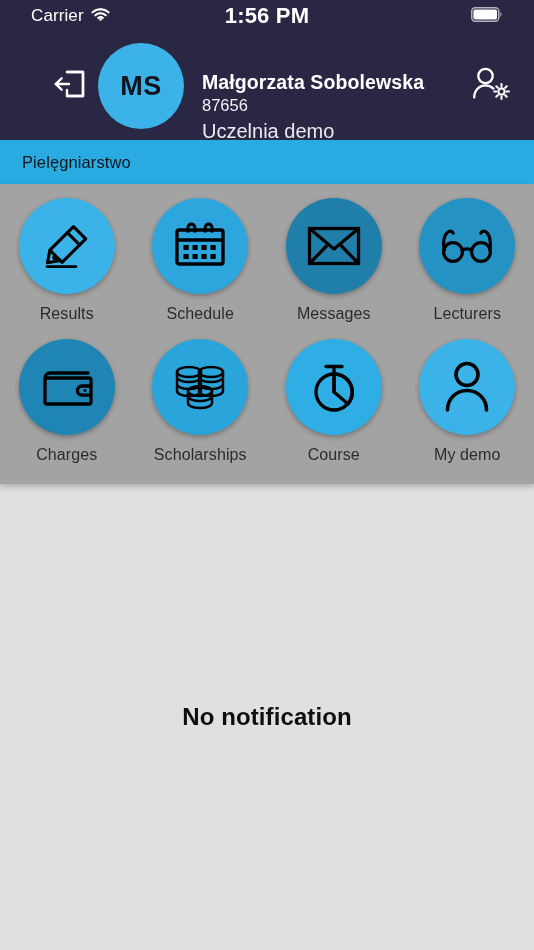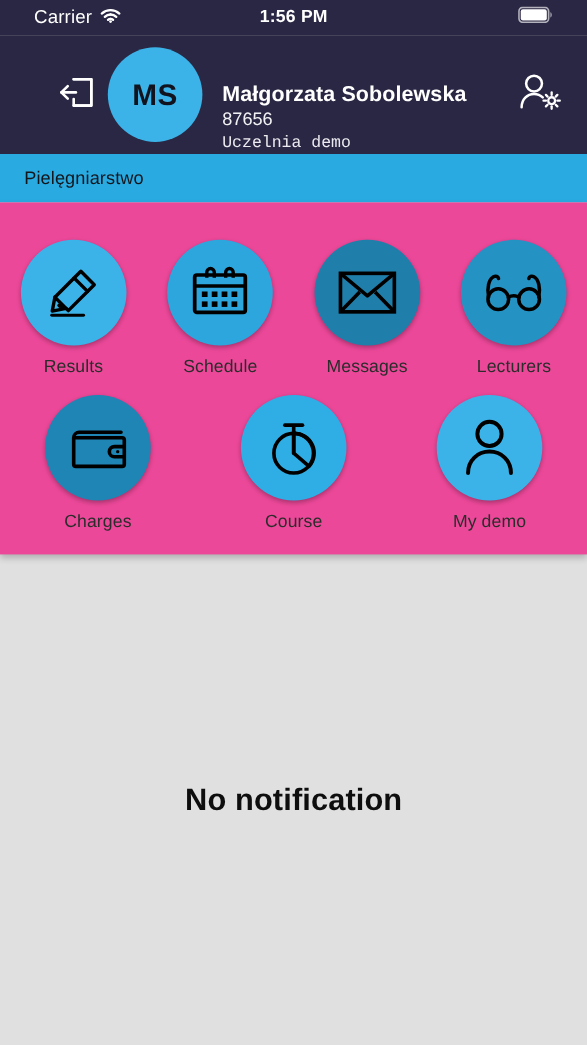--- a/index.html
+++ b/index.html
@@ -26,21 +26,21 @@
     align-items: center;
     padding: 0 31px;
     color: #ffffff;
   }
   .sb-left { display: flex; align-items: center; gap: 7px; }
   .sb-carrier { font-size: 17px; letter-spacing: .1px; }
   .sb-center {
     position: absolute;
     left: 0; right: 0;
     text-align: center;
-    font-size: 16px;
+    font-size: 22px;
     font-weight: 600;
     letter-spacing: .2px;
     pointer-events: none;
   }
   .sb-right { margin-left: auto; display: flex; align-items: center; }
 
   
   .header {
     background: #2a2744;
     height: 108px;
@@ -82,24 +82,23 @@
     letter-spacing: .1px;
     white-space: nowrap;
     margin-top: 44px;
   }
   .user-id {
     font-size: 16.5px;
     line-height: 1.3;
     color: #f2f2f4;
   }
   .user-org {
-    font-size: 15px;
+    font-size: 20px;
     line-height: 1.4;
     color: #eceaf0;
-    font-family: Liberation Mono, monospace;
   }
   .settings-btn {
     width: 48px; height: 48px;
     display: flex; align-items: center; justify-content: center;
     flex: 0 0 auto;
     cursor: pointer;
   }
 
   
   .program-bar {
@@ -110,22 +109,22 @@
     padding: 5px 22px;
   }
   .program-label {
     font-size: 16.5px;
     color: #14161c;
     letter-spacing: .1px;
   }
 
   
   .menu-card {
-    background: #ec4899;
-    padding: 34px 0 20px 0;
+    background: #a3a3a3;
+    padding: 14px 0 20px 0;
     box-shadow: 0 3px 6px rgba(0,0,0,0.22);
     position: relative;
     z-index: 2;
   }
   .menu-row {
     display: flex;
     justify-content: space-around;
     align-items: flex-start;
   }
   .menu-row + .menu-row { margin-top: 16px; }
@@ -157,21 +156,21 @@
   
   .notif-area {
     flex: 1 1 auto;
     background: #e0e0e0;
     display: flex;
     align-items: center;
     justify-content: center;
     height: 444px;
   }
   .notif-text {
-    font-size: 28px;
+    font-size: 24px;
     font-weight: 700;
     color: #0e0e0e;
     letter-spacing: .1px;
   }
 
   #app { display: flex; flex-direction: column; }
 </style>
 </head>
 <body>
 
@@ -343,20 +342,45 @@
             <svg width="56" height="44" viewBox="0 0 56 44">
               <path d="M6 13 h44 a2 2 0 0 1 2 2 v22 a2 2 0 0 1 -2 2 h-42 a2 2 0 0 1 -2 -2 v-24 a5 5 0 0 1 5 -5 h38" fill="none" stroke="#000" stroke-width="3.3" stroke-linejoin="round" stroke-linecap="round"></path>
               <path d="M52 21 h-9 a4.6 4.6 0 0 0 0 9.2 h9" fill="none" stroke="#000" stroke-width="3.3" stroke-linejoin="round"></path>
               <circle cx="46" cy="25.6" r="1.5" fill="#000"></circle>
             </svg>
           </span>
         </div>
         <div class="menu-label">Charges</div>
       </div>
 
+      <div class="menu-item">
+        <div class="menu-circle" style="background: rgb(42, 165, 220);">
+          <span>
+            <svg width="54" height="48" viewBox="0 0 54 48">
+              <g fill="none" stroke="#000" stroke-width="2.5">
+
+                <ellipse cx="16" cy="9" rx="12" ry="5"></ellipse>
+                <path d="M4 9 v5 c0 2.8 5.4 5 12 5 s12-2.2 12-5 v-5"></path>
+                <path d="M4 16 v5 c0 2.8 5.4 5 12 5 s12-2.2 12-5 v-5"></path>
+                <path d="M4 23 v5 c0 2.8 5.4 5 12 5 s12-2.2 12-5 v-5"></path>
+
+                <ellipse cx="38" cy="9" rx="12" ry="5"></ellipse>
+                <path d="M26 9 v5 c0 2.8 5.4 5 12 5 s12-2.2 12-5 v-5"></path>
+                <path d="M26 16 v5 c0 2.8 5.4 5 12 5 s12-2.2 12-5 v-5"></path>
+                <path d="M26 23 v5 c0 2.8 5.4 5 12 5 s12-2.2 12-5 v-5"></path>
+
+                <ellipse cx="27" cy="28" rx="12" ry="5" fill="none"></ellipse>
+                <path d="M15 28 v5 c0 2.8 5.4 5 12 5 s12-2.2 12-5 v-5"></path>
+                <path d="M15 35 v5 c0 2.8 5.4 5 12 5 s12-2.2 12-5 v-5"></path>
+              </g>
+            </svg>
+          </span>
+        </div>
+        <div class="menu-label">Scholarships</div>
+      </div>
 
       <div class="menu-item">
         <div class="menu-circle" style="background: rgb(46, 174, 228);">
           <span>
             <svg width="52" height="54" viewBox="0 0 52 54">
               <circle cx="26" cy="32" r="18" fill="none" stroke="#000" stroke-width="3.3"></circle>
               <line x1="26" y1="32" x2="26" y2="12.5" stroke="#000" stroke-width="3.3" stroke-linecap="round"></line>
               <line x1="18" y1="6.5" x2="34" y2="6.5" stroke="#000" stroke-width="3.3" stroke-linecap="round"></line>
               <line x1="26" y1="6.5" x2="26" y2="13.5" stroke="#000" stroke-width="3.3"></line>
               <path d="M26 32 L40 44 A18 18 0 0 0 26 14 z" fill="none" stroke="#000" stroke-width="3.3" stroke-linejoin="round"></path>

